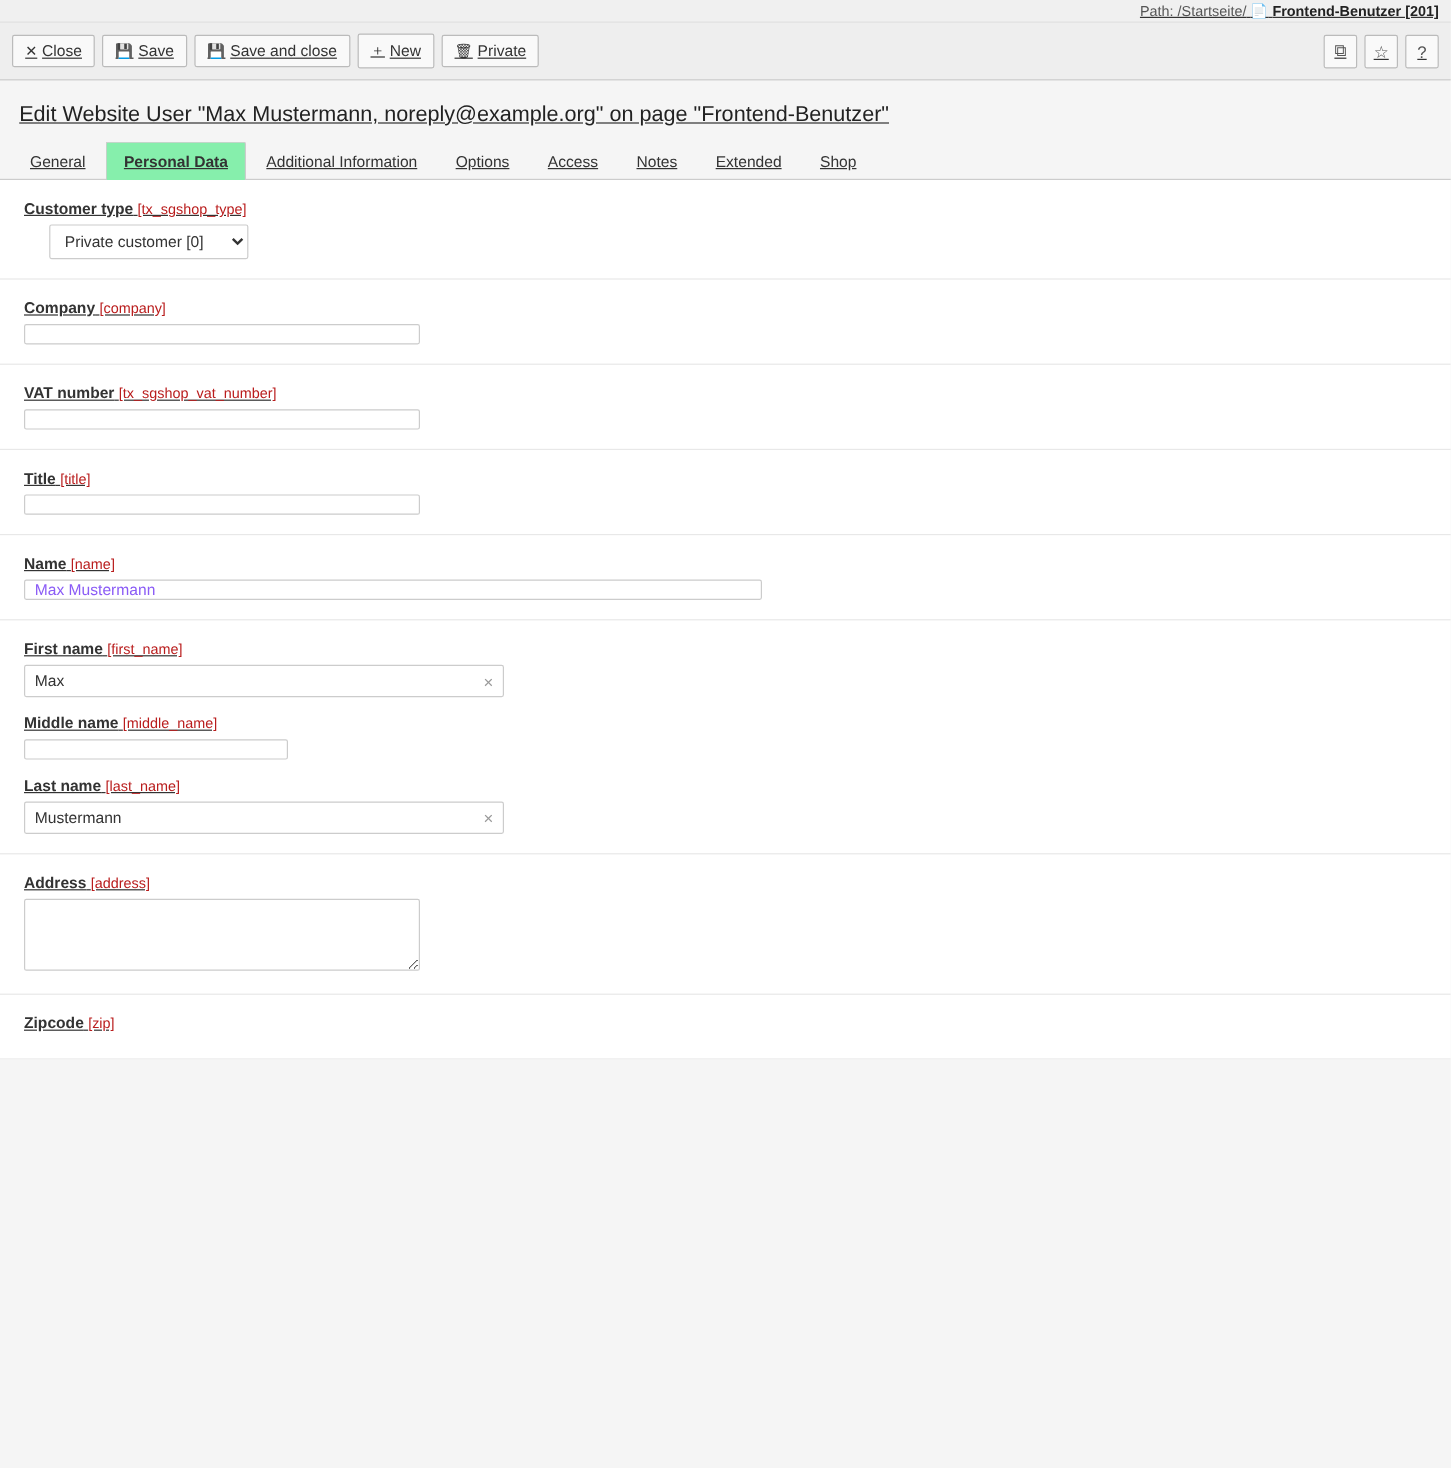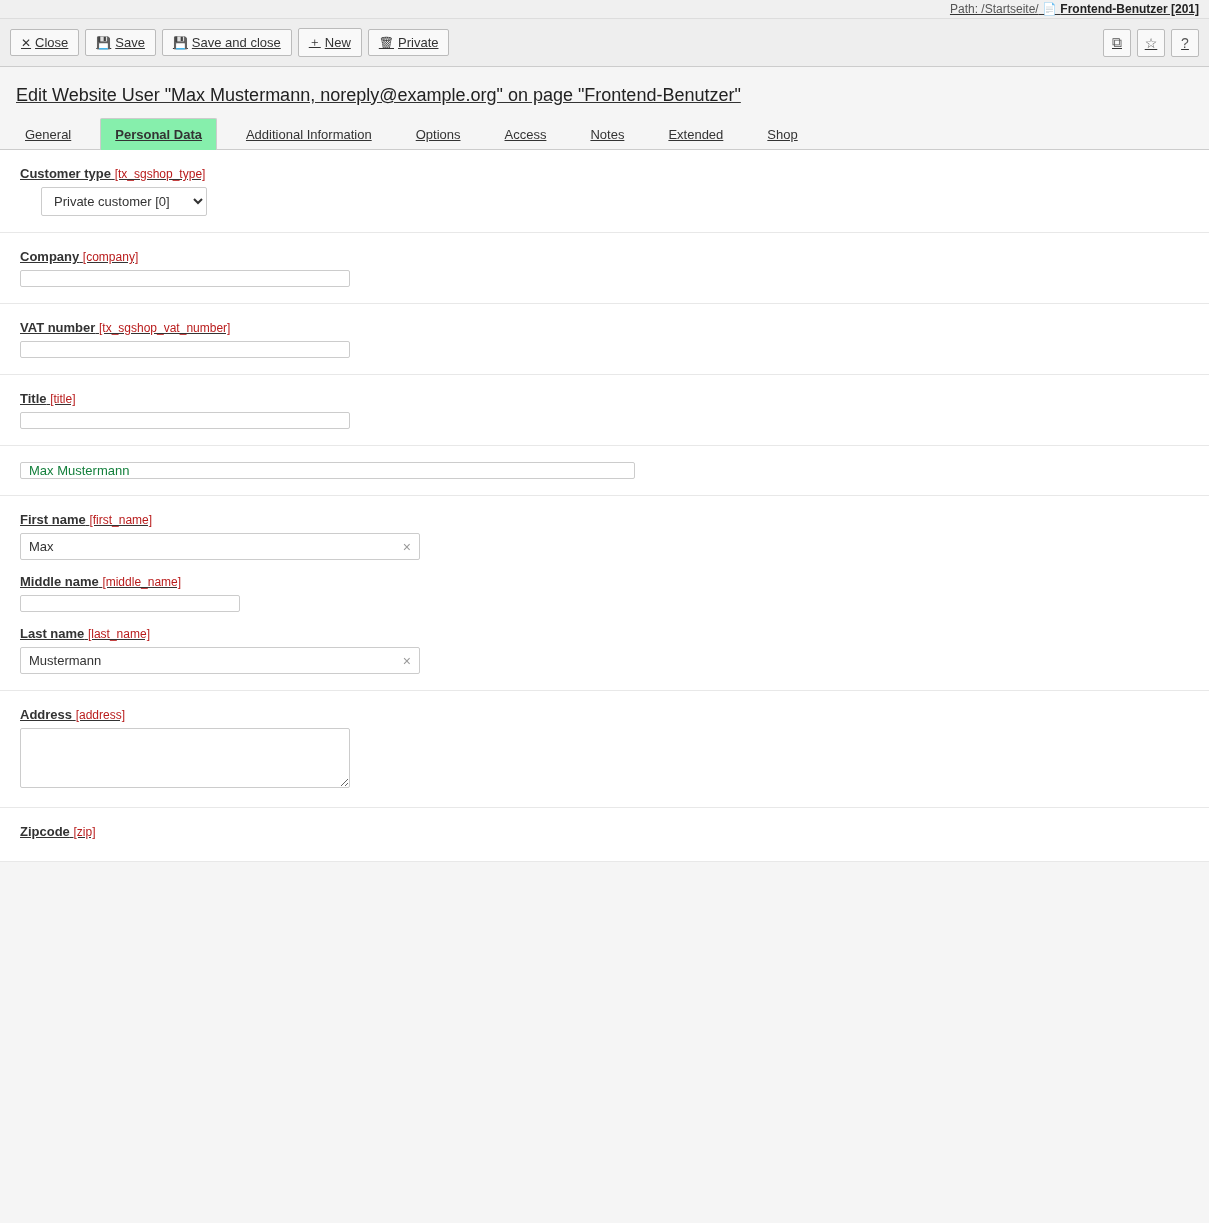--- a/index.html
+++ b/index.html
@@ -64,21 +64,21 @@
       font-weight: normal;
       color: #222;
     }
 
     
     .tabs {
       display: flex;
       border-bottom: 1px solid #ccc;
       background: #f5f5f5;
       padding: 0 10px;
-      gap: 14px;
+      gap: 2px;
     }
     .tab {
       padding: 8px 14px;
       border: 1px solid transparent;
       border-bottom: none;
       cursor: pointer;
       font-size: 13px;
       color: #333;
       background: transparent;
       border-radius: 2px 2px 0 0;
@@ -116,21 +116,21 @@
       font-size: 12px;
     }
 
     .form-input {
       width: 100%;
       padding: 0 8px;
       border: 1px solid #ccc;
       font-size: 13px;
       border-radius: 2px;
       background: #fff;
-      color: #15803d;
+      color: #8b5cf6;
     }
 
     .form-select {
       padding: 5px 8px;
       border: 1px solid #ccc;
       font-size: 13px;
       border-radius: 2px;
       background: #fff;
       color: #333;
       cursor: pointer;
@@ -271,20 +271,24 @@
 
     <div class="form-section">
       <label class="field-label">
         <span>Title</span>
         <span class="field-key">[title]</span>
       </label>
       <input type="text" class="form-input input-medium" value="" style="">
     </div>
 
     <div class="form-section">
+      <label class="field-label">
+        <span>Name</span>
+        <span class="field-key">[name]</span>
+      </label>
       <input type="text" class="form-input input-wide" value="Max Mustermann" style="">
     </div>
 
     <div class="form-section">
       <div style="margin-bottom: 14px;">
         <label class="field-label">
           <span>First name</span>
           <span class="field-key">[first_name]</span>
         </label>
         <div class="input-with-clear">

